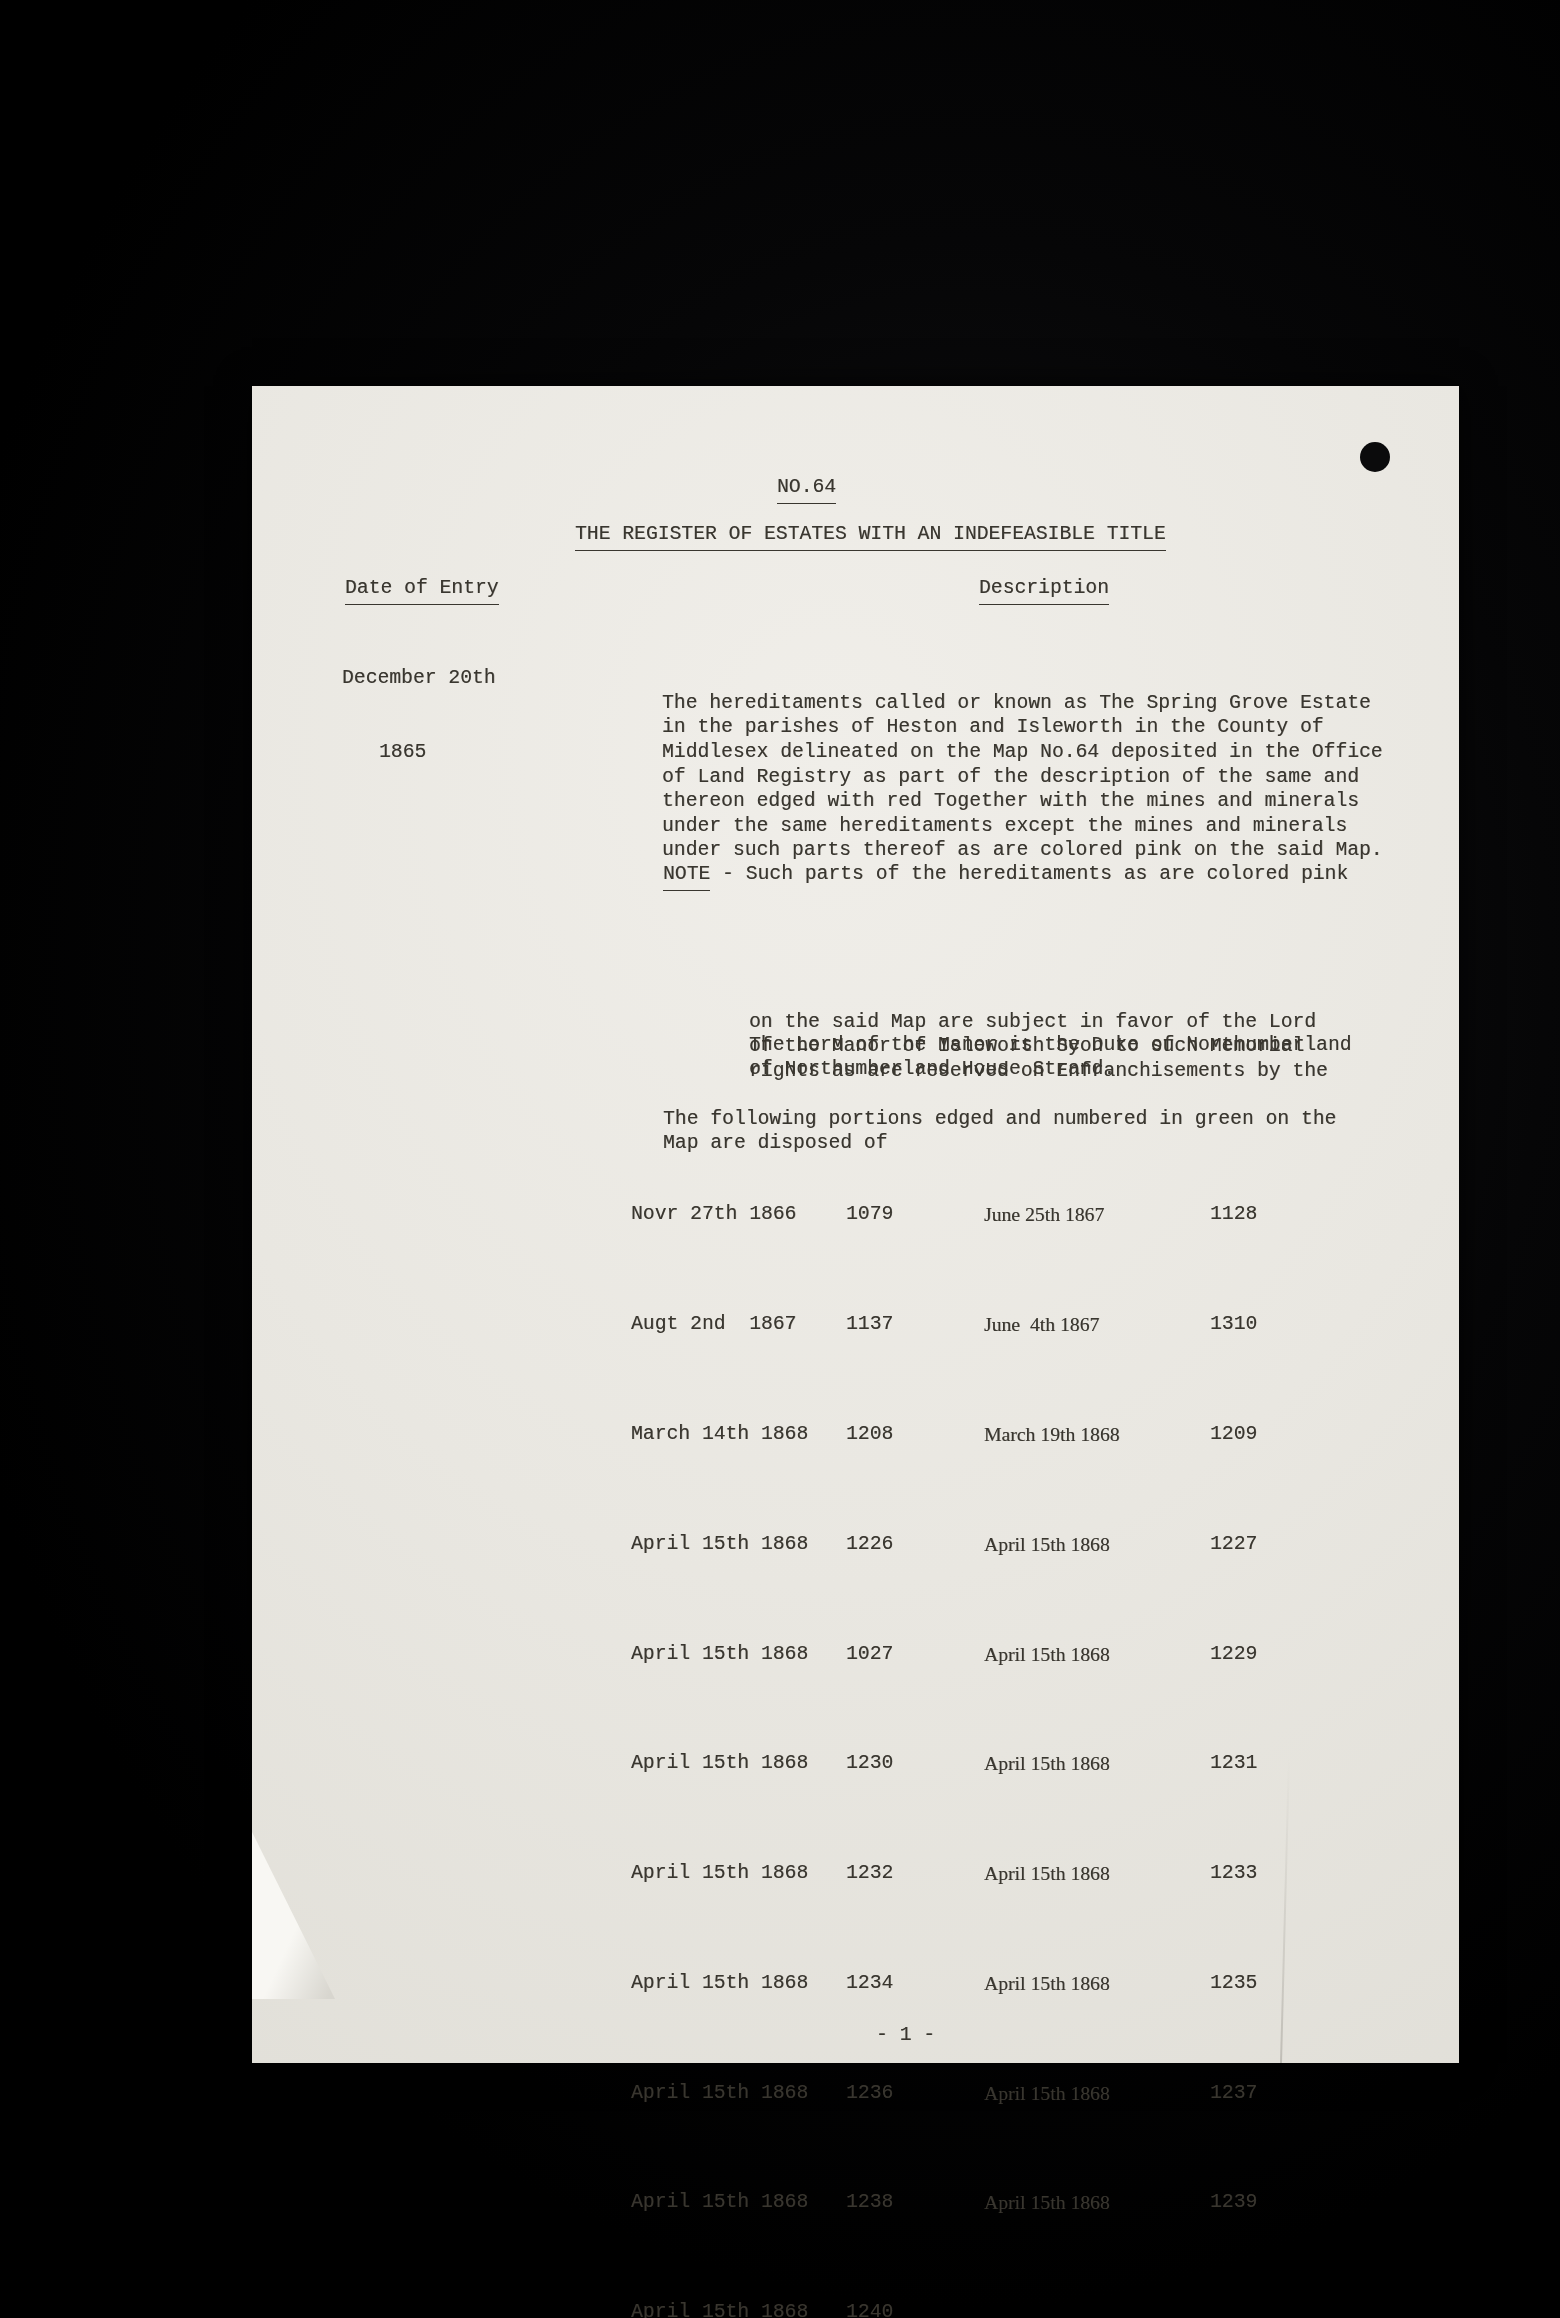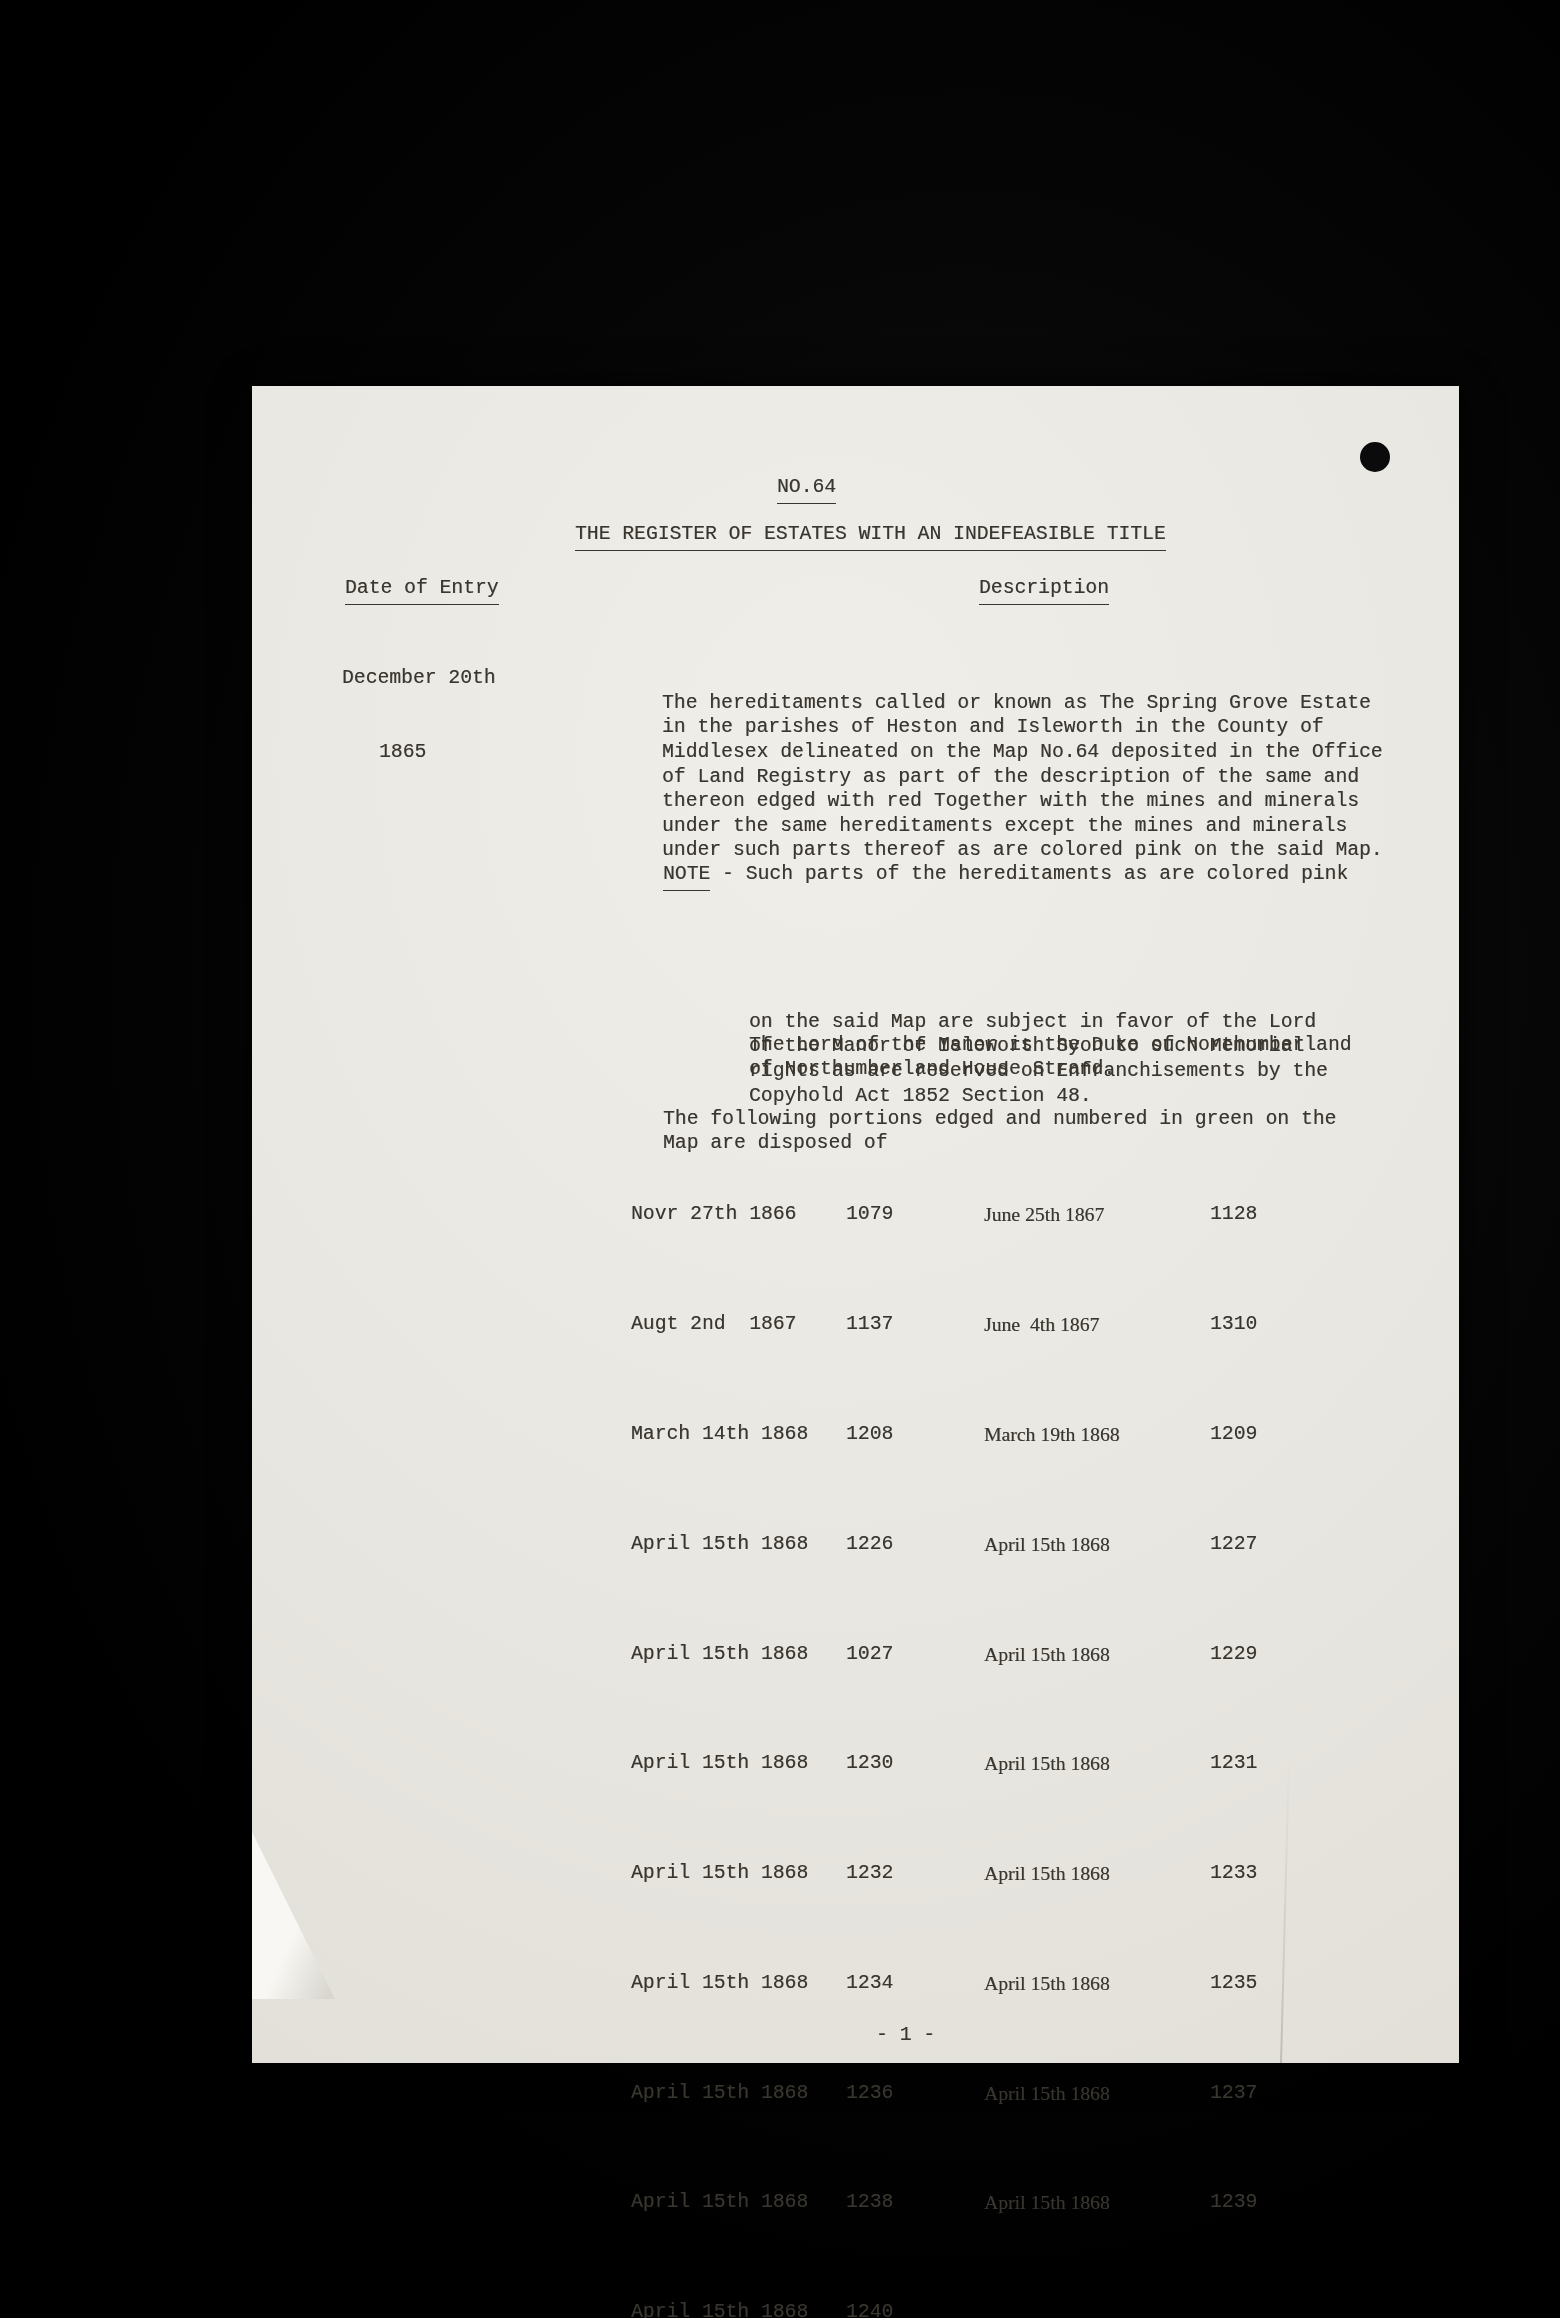--- a/index.html
+++ b/index.html
@@ -70,21 +70,21 @@
     </div>
 
     <div class="abs t" style="left:370px; top:231px;margin-left:40px;">
       
     <div class="line">The hereditaments called or known as The Spring Grove Estate</div><div class="line">in the parishes of Heston and Isleworth in the County of</div><div class="line">Middlesex delineated on the Map No.64 deposited in the Office</div><div class="line">of Land Registry as part of the description of the same and</div><div class="line">thereon edged with red Together with the mines and minerals</div><div class="line">under the same hereditaments except the mines and minerals</div><div class="line">under such parts thereof as are colored pink on the said Map.</div></div>
 
     <div class="abs t" style="left:411px; top:427px;">
       <div class="line"><span class="u">NOTE</span><span> - Such parts of the hereditaments as are colored pink</span></div>
       <div style="margin-left:86px;">
         
-      <div class="line">on the said Map are subject in favor of the Lord</div><div class="line">of the Manor of Isleworth Syon to such Memorial</div><div class="line">rights as are reserved on Enfranchisements by the</div><div class="line">Copyhold Act 1852 Section 48.</div></div>
+      <div class="line">on the said Map are subject in favor of the Lord</div><div class="line">of the Manor of Isleworth Syon to such Memorial</div><div class="line">rights as are reserved on Enfranchisements by the</div></div>
     </div>
 
     <div class="abs t" style="left:497px; top:573px;">
       
     <div class="line">The Lord of the Manor is the Duke of Northumberland</div><div class="line">of Northumberland House Strand.</div></div>
 
     <div class="abs t" style="left:411px; top:647px;">
       
     <div class="line">The following portions edged and numbered in green on the</div><div class="line">Map are disposed of</div></div>
 

